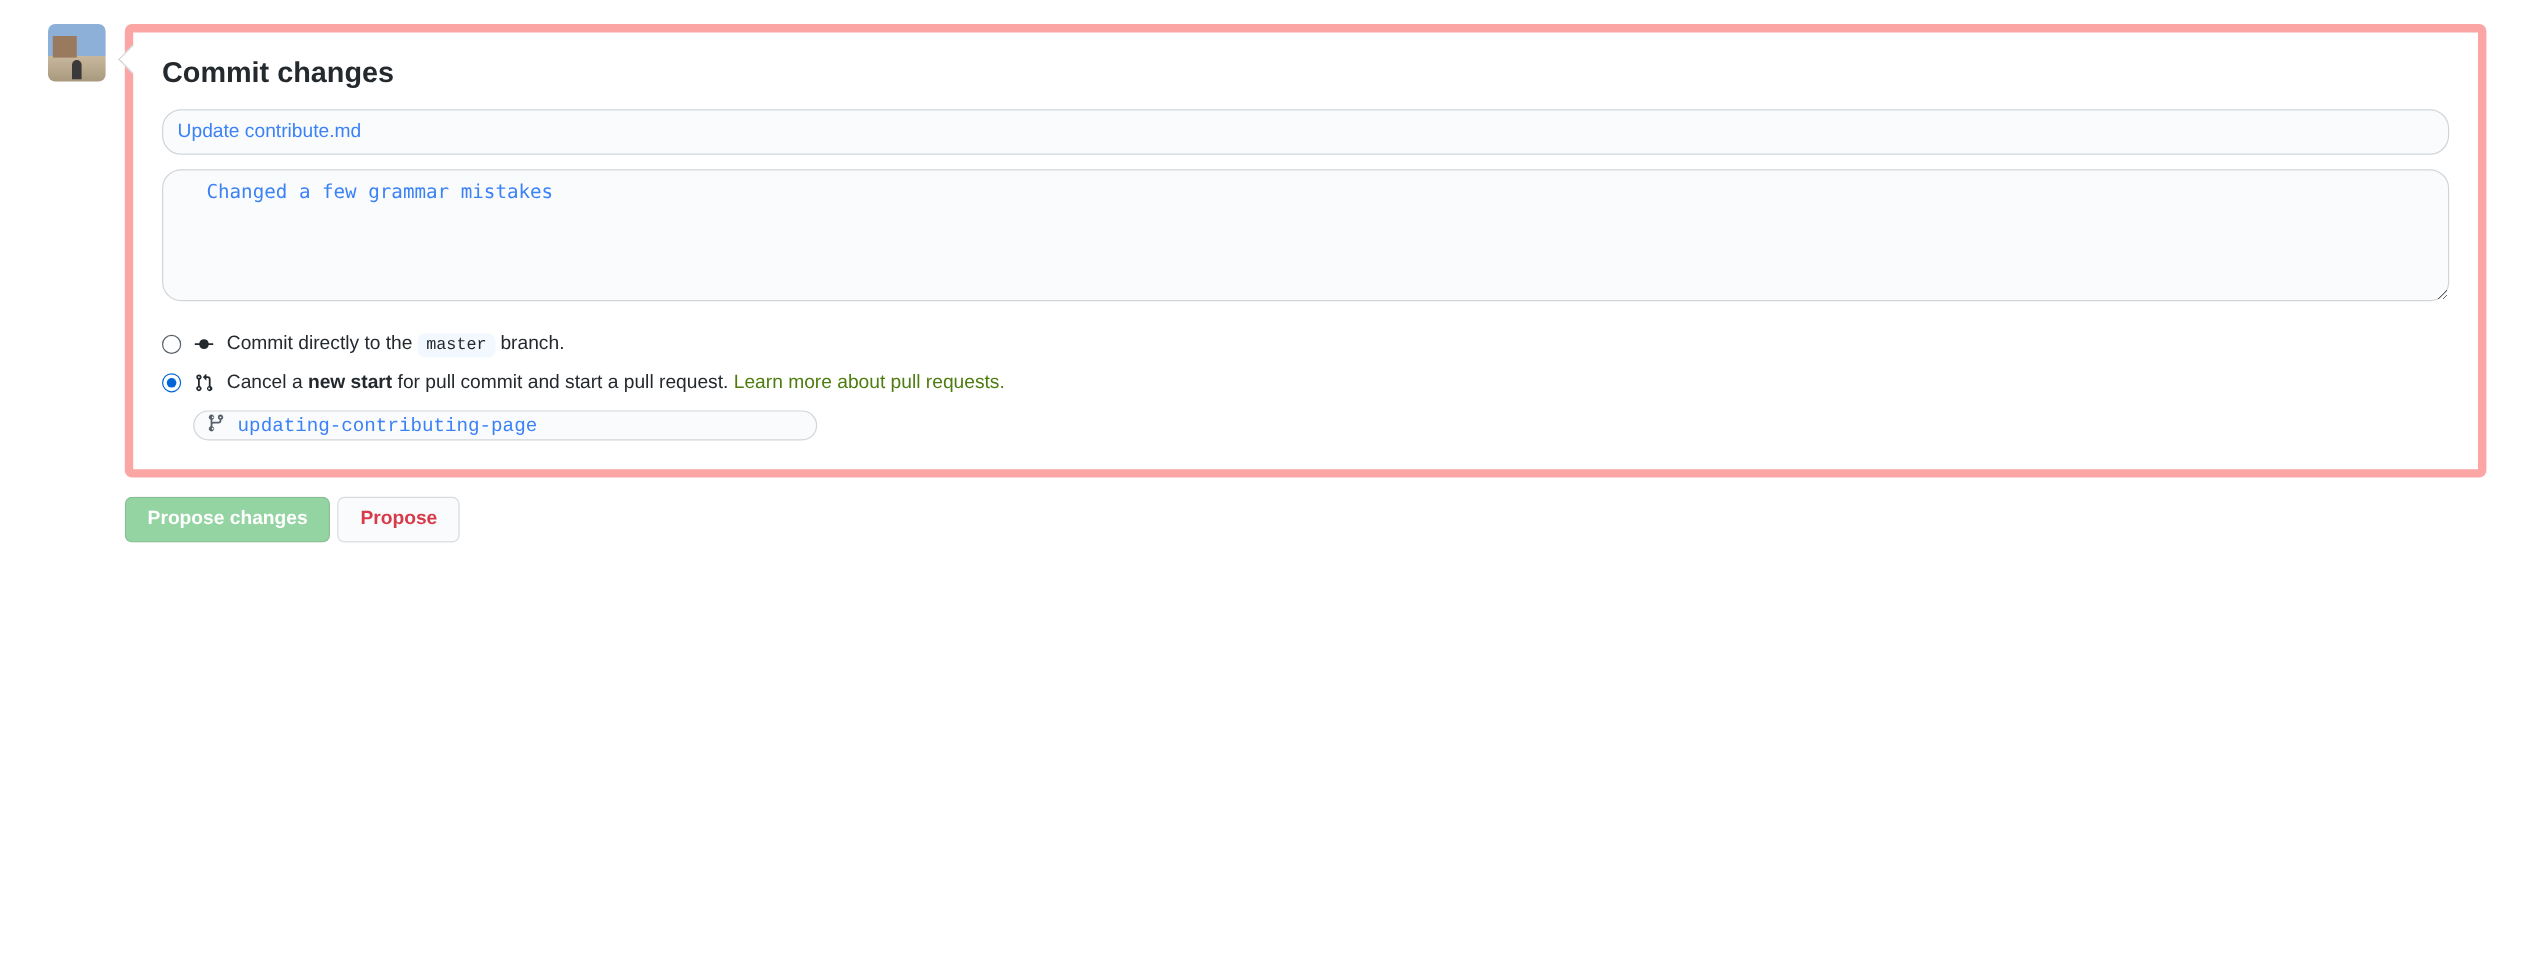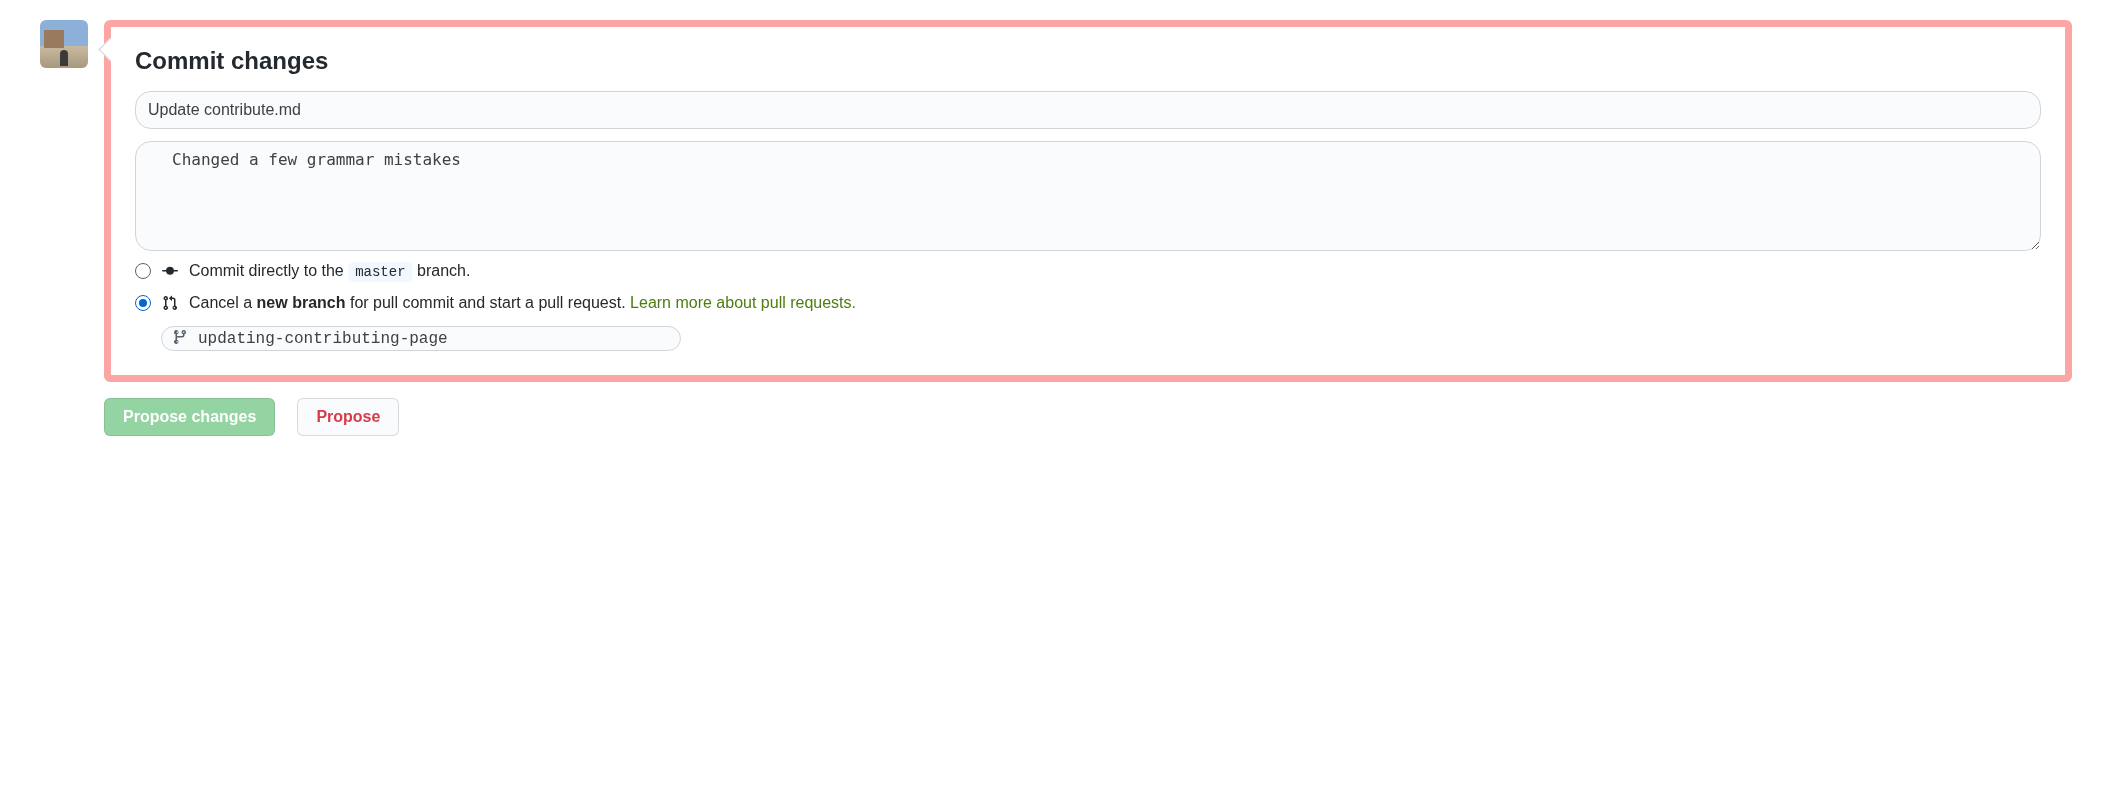--- a/index.html
+++ b/index.html
@@ -61,35 +61,35 @@
   .panel h2 {
     margin: 4px 0 16px 0;
     font-size: 24px;
     font-weight: 600;
     color: #24292e;
   }
   .field-input, .field-textarea, .branch-input {
     width: 100%;
     padding: 8px 12px;
     font-size: 16px;
-    color: #404040;
+    color: #3b82f6;
     background: #fafbfc;
     border: 1px solid #d1d5da;
     border-radius: 16px;
     line-height: 20px;
   }
   .field-input { height: 38px; }
   .field-textarea {
     height: 110px;
     resize: vertical;
     margin-top: 12px;
     min-height: 100px;
     padding-left: 36px;
   }
-  .options { margin-top: 8px; font-size: 16px; }
+  .options { margin-top: 24px; font-size: 16px; }
   .opt-row {
     display: flex;
     align-items: center;
     gap: 10px;
     margin-bottom: 14px;
   }
   .radio {
     width: 16px; height: 16px;
     border: 1.5px solid #586069;
     border-radius: 50%;
@@ -135,21 +135,21 @@
   .branch-icon {
     position: absolute;
     left: 11px; top: 50%;
     transform: translateY(-50%);
     color: #586069;
     pointer-events: none;
   }
   .actions {
     margin-top: 16px;
     display: flex;
-    gap: 22px;
+    gap: 6px;
   }
   .btn {
     font-size: 16px;
     font-weight: 600;
     padding: 8px 18px;
     border-radius: 6px;
     border: 1px solid rgba(27,31,35,0.15);
     cursor: pointer;
     line-height: 20px;
   }
@@ -191,21 +191,21 @@
         </div>
 
         <div class="opt-row">
           <span class="radio checked"></span>
           <span class="opt-icon">
             <svg viewBox="0 0 16 16" width="16" height="16" fill="currentColor">
                 <path d="M7.177 3.073 9.573.677A.25.25 0 0 1 10 .854v4.792a.25.25 0 0 1-.427.177L7.177 3.427a.25.25 0 0 1 0-.354ZM3.75 2.5a.75.75 0 1 0 0 1.5.75.75 0 0 0 0-1.5Zm0 9.5a.75.75 0 1 0 0 1.5.75.75 0 0 0 0-1.5Zm8.5 0a.75.75 0 1 0 0 1.5.75.75 0 0 0 0-1.5ZM1.5 3.25a2.25 2.25 0 1 1 3 2.122v5.256a2.251 2.251 0 1 1-1.5 0V5.372A2.25 2.25 0 0 1 1.5 3.25Zm5.677-.177L9.573.677A.25.25 0 0 1 10 .854V2.5h1A2.5 2.5 0 0 1 13.5 5v5.628a2.251 2.251 0 1 1-1.5 0V5a1 1 0 0 0-1-1h-1v1.646a.25.25 0 0 1-.427.177L7.177 3.427a.25.25 0 0 1 0-.354Z"></path>
               </svg>
           </span>
           <span class="opt-text">
-            <span>Cancel a </span><span class="strong">new branch</span><span> for pull commit and start a pull request. </span><span class="link">Learn more about pull requests.</span>
+            <span>Cancel a </span><span class="strong">new start</span><span> for pull commit and start a pull request. </span><span class="link">Learn more about pull requests.</span>
           </span>
         </div>
 
         <div class="branch-row">
           <span class="branch-icon">
             <svg viewBox="0 0 16 16" width="16" height="16" fill="currentColor">
                 <path d="M11.75 2.5a.75.75 0 1 0 0 1.5.75.75 0 0 0 0-1.5Zm-6.5 0a.75.75 0 1 0 0 1.5.75.75 0 0 0 0-1.5Zm0 9.5a.75.75 0 1 0 0 1.5.75.75 0 0 0 0-1.5ZM9.5 3.25a2.25 2.25 0 1 1 3 2.122V6A2.5 2.5 0 0 1 10 8.5H6a1 1 0 0 0-1 1v1.128a2.251 2.251 0 1 1-1.5 0V5.372a2.25 2.25 0 1 1 1.5 0v1.836A2.493 2.493 0 0 1 6 7h4a1 1 0 0 0 1-1v-.628A2.25 2.25 0 0 1 9.5 3.25Z"></path>
               </svg>
           </span>
           <input class="branch-input" type="text" value="updating-contributing-page" style="">

